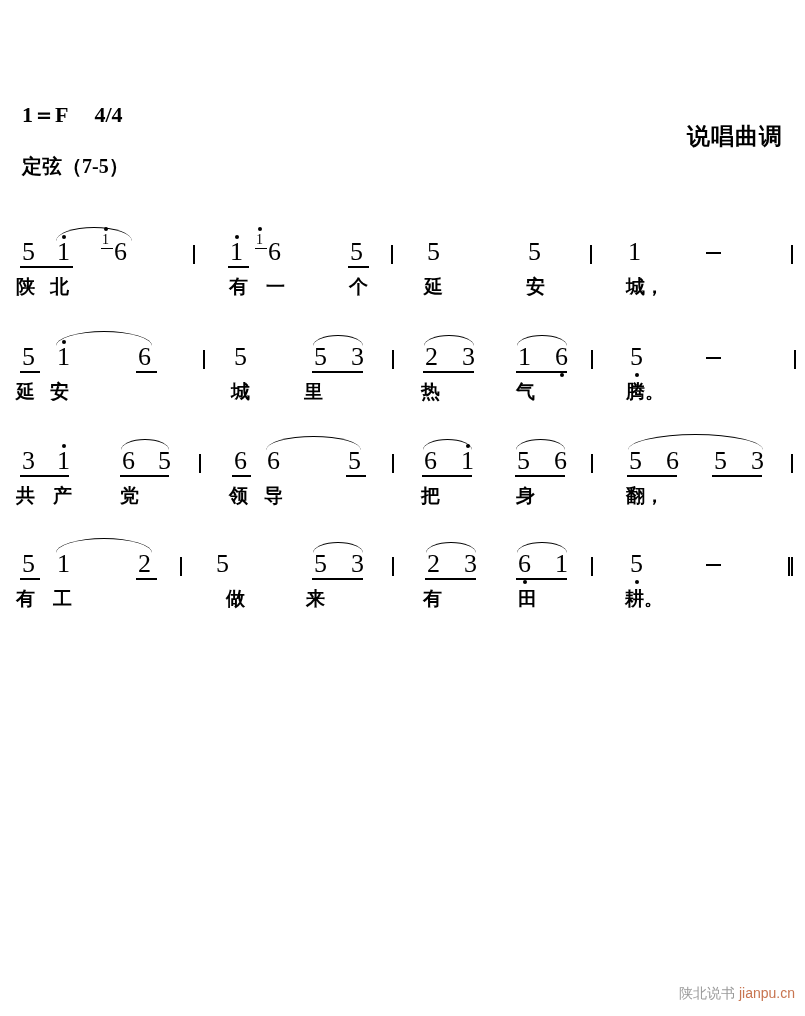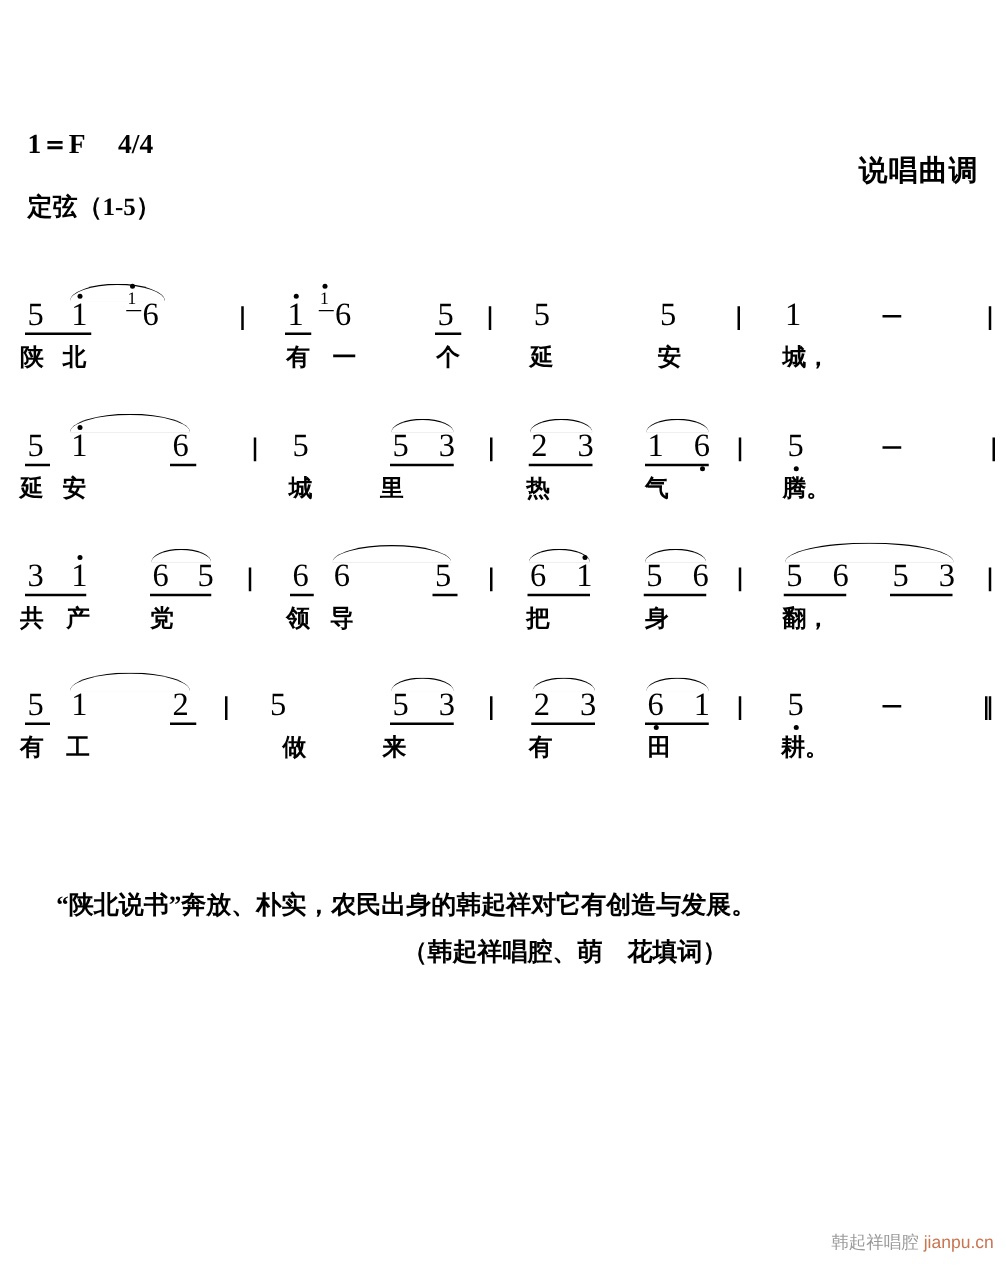--- a/index.html
+++ b/index.html
@@ -36,21 +36,21 @@
 </head>
 <body>
 
 <div id="page">
 
   <div id="keyrow" class="abs">
     <span id="key-sig">1＝F</span><span id="time-sig">4/4</span>
   </div>
 
   <div id="genre-label" class="abs">说唱曲调</div>
-  <div id="tuning-label" class="abs">定弦（1-5）</div>
+  <div id="tuning-label" class="abs">定弦（7-5）</div>
 
   <div id="score">
       <div class="note" style="left: 22px; top: 239px;">5</div>
       <div class="note" style="left: 57px; top: 239px;">1</div>
       <div class="dot" style="left: 62px; top: 235px;"></div>
       <div class="note grace" style="left: 102px; top: 233px;">1</div>
       <div class="gbeam" style="left: 101px; top: 248px; width: 12px;"></div>
       <div class="dot" style="left: 104px; top: 227px;"></div>
       <div class="note" style="left: 114px; top: 239px;">6</div>
       <div class="bar" style="left: 193px; top: 245px;"></div>
@@ -186,19 +186,17 @@
       <div class="slur" style="left: 517px; top: 542px; width: 50px; height: 10px;"></div>
       <div class="lyric" style="left: 16px; top: 588px;">有</div>
       <div class="lyric" style="left: 53px; top: 588px;">工</div>
       <div class="lyric" style="left: 226px; top: 588px;">做</div>
       <div class="lyric" style="left: 306px; top: 588px;">来</div>
       <div class="lyric" style="left: 423px; top: 588px;">有</div>
       <div class="lyric" style="left: 518px; top: 588px;">田</div>
       <div class="lyric" style="left: 625px; top: 588px;">耕。</div>
     </div>
 
-  <div id="footnote" class="abs">“陕北说书”奔放、朴实，农民出身的韩起祥对它有创造与发展。</div>
-  <div id="credit-line" class="abs">（韩起祥唱腔、萌　花填词）</div>
 
   <div id="watermark" class="abs">
-    <span class="site" style="color: rgb(154, 154, 154);">韩起祥唱腔</span><a class="url" href="#" style="color: rgb(200, 117, 80);">jianpu.cn</a>
+    <span class="site" style="color: rgb(154, 154, 154);">陕北说书</span><a class="url" href="#" style="color: rgb(200, 117, 80);">jianpu.cn</a>
   </div>
 </div>
 
 </body></html>

